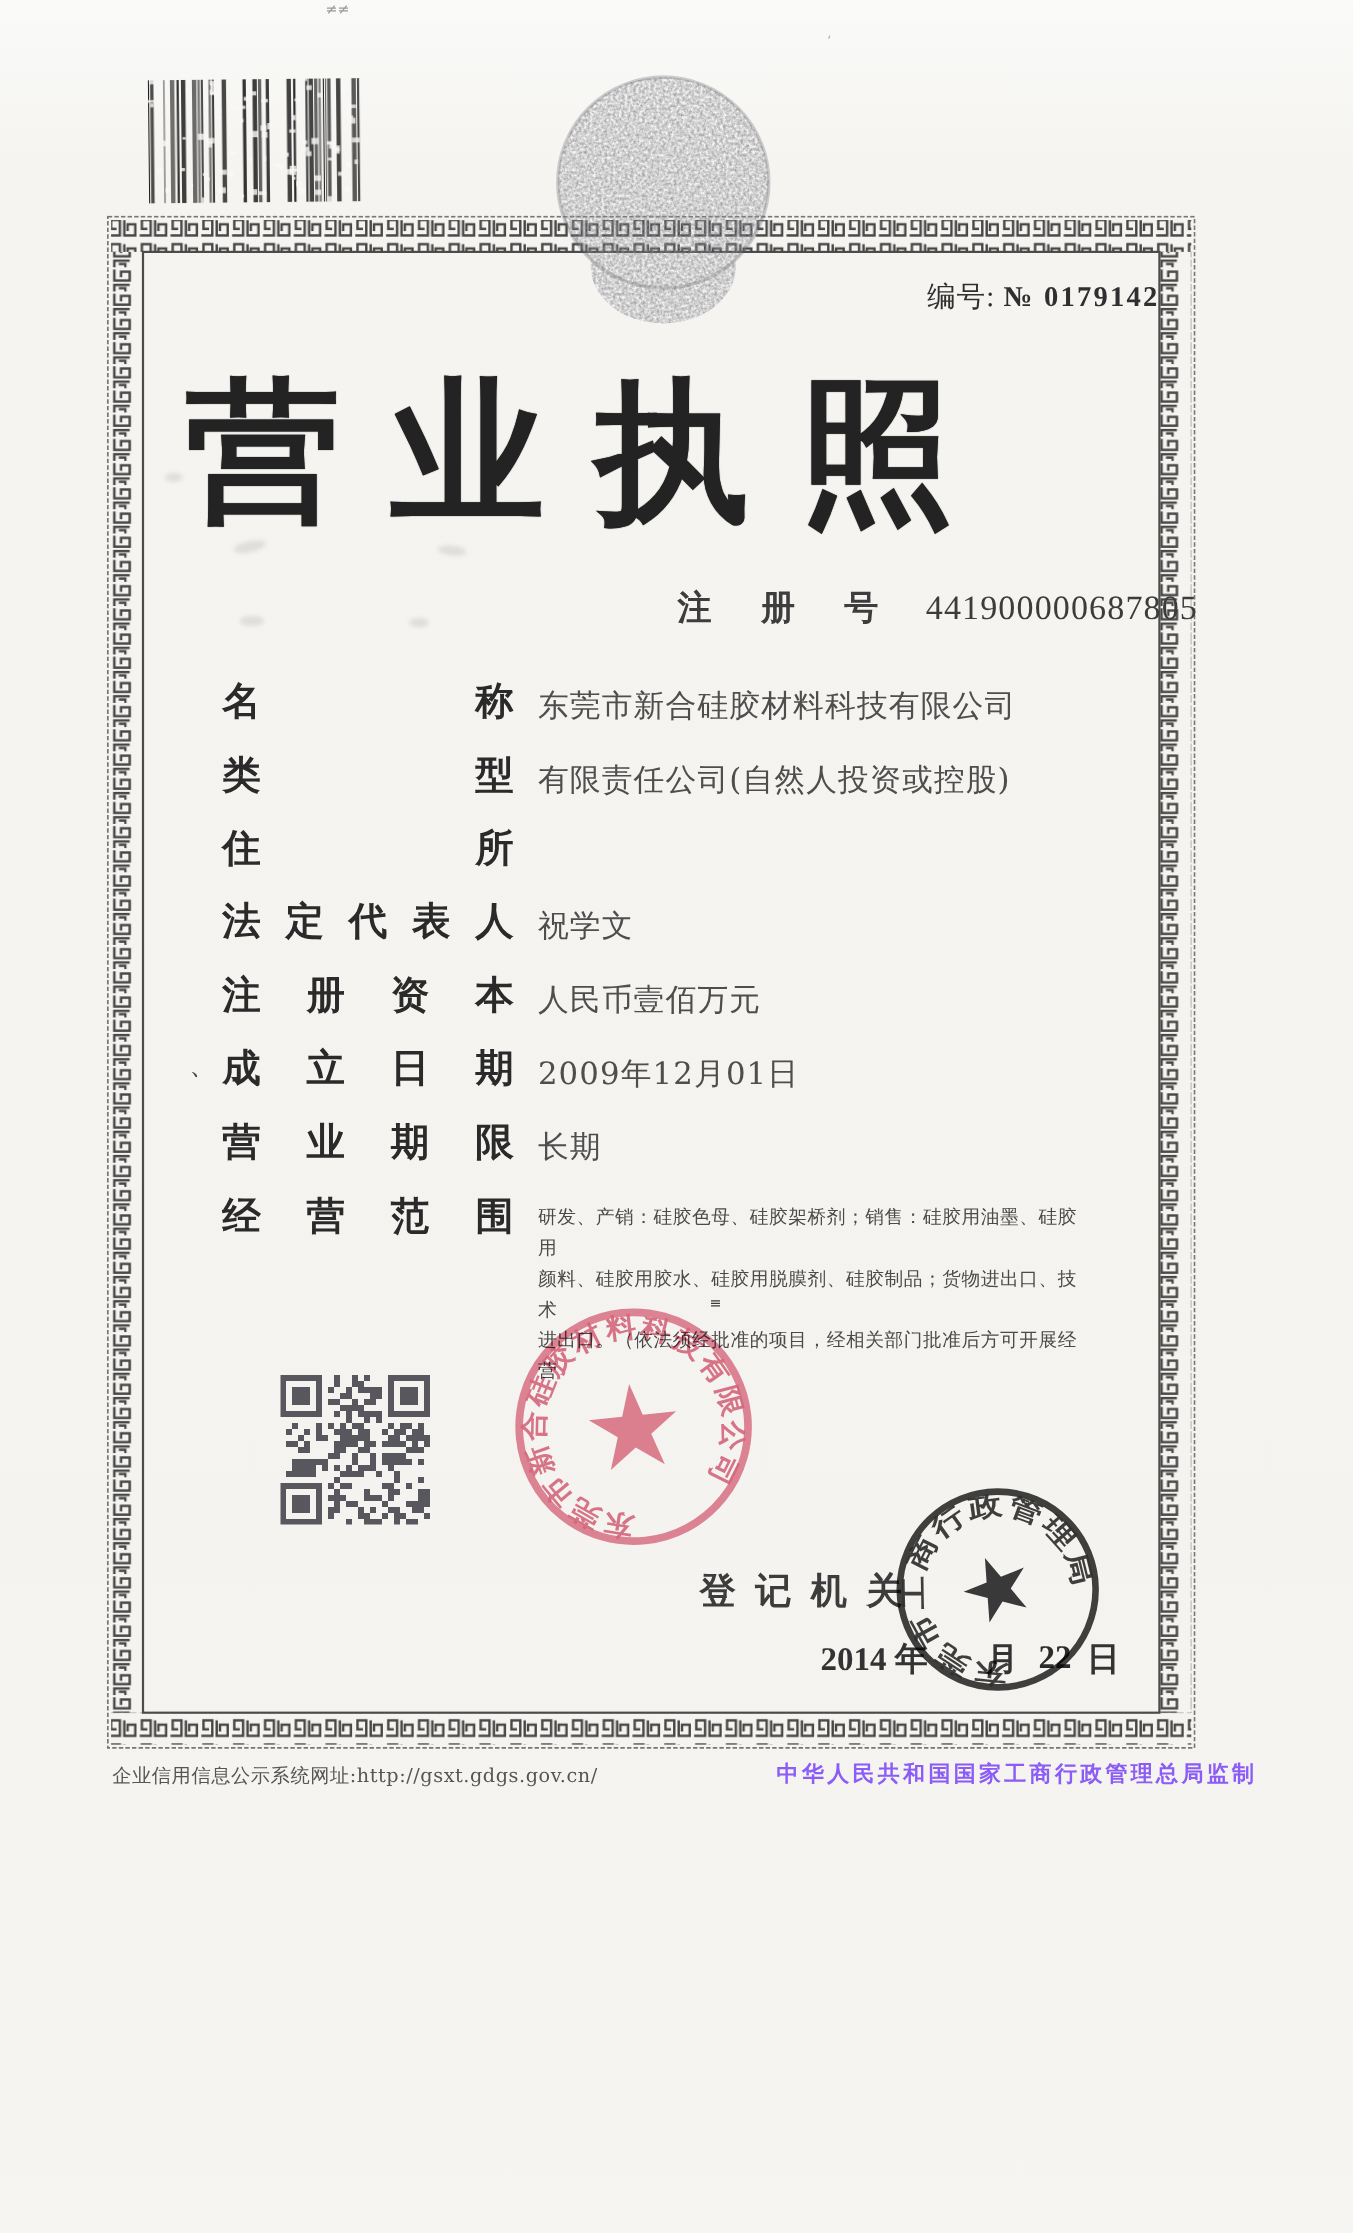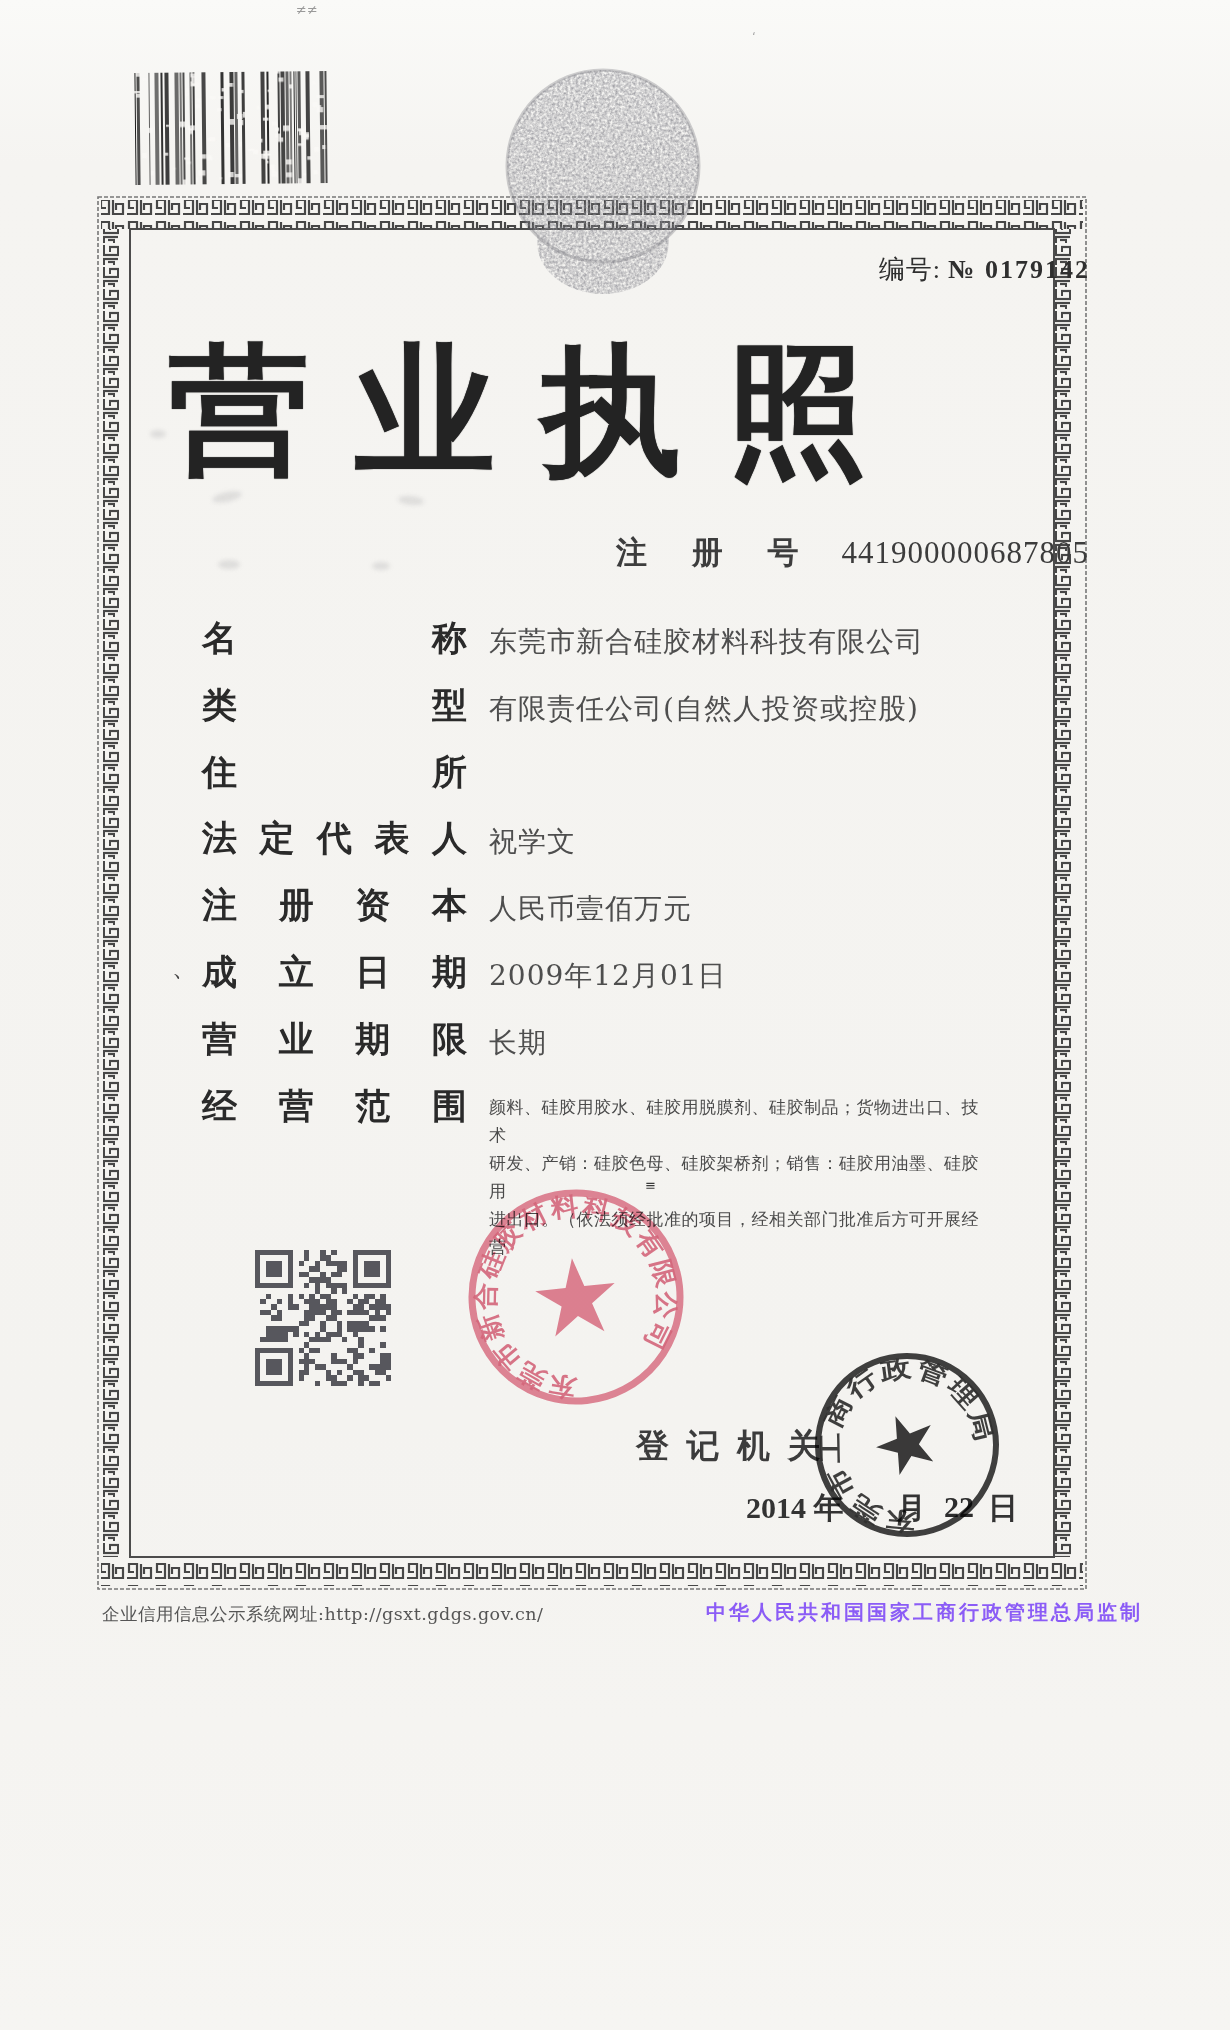--- a/index.html
+++ b/index.html
@@ -16,21 +16,21 @@
     filter:contrast(1.05) blur(.2px);
   }
   
   #emblem{left:492px;top:64px;width:222px;height:240px;opacity:.78;filter:blur(.4px);}
 
   
   #border-frame{left:97px;top:196px;width:990px;height:1394px;}
 
   
   #serial{
-    left:860px;top:252px;width:230px;text-align:right;
+    left:824px;top:252px;width:230px;text-align:right;
     font-family:"Liberation Serif",serif;font-size:26px;color:#2f2f2f;letter-spacing:1px;
     white-space:nowrap;
   }
   #serial .no{font-weight:700;letter-spacing:2px;}
 
   
   #title{
     left:0;width:1036px;top:318px;text-align:center;
     font-size:140px;font-weight:900;letter-spacing:46px;padding-left:46px;box-sizing:border-box;
     color:#272727;font-family:"DejaVu Sans",sans-serif;
@@ -333,22 +333,22 @@
       <div class="fvalue">长期</div>
     </div>
     <div class="row">
       <div class="flabel">
         <span>经</span>
         <span>营</span>
         <span>范</span>
         <span>围</span>
       </div>
       <div class="fvalue scope">
+        <span class="scope-line">研发、产销：硅胶色母、硅胶架桥剂；销售：硅胶用油墨、硅胶用</span>
         <span class="scope-line">颜料、硅胶用胶水、硅胶用脱膜剂、硅胶制品；货物进出口、技术</span>
-        <span class="scope-line">研发、产销：硅胶色母、硅胶架桥剂；销售：硅胶用油墨、硅胶用</span>
         <span class="scope-line">进出口。（依法须经批准的项目，经相关部门批准后方可开展经营</span>
       </div>
     </div>
   </div>
 
 <span class="artifact" id="art-comma">、</span>
 <span class="artifact" id="art-triple">≡</span>
 
 <svg class="abs" id="qr" width="136" height="136" viewBox="0 0 25 25" shape-rendering="crispEdges" xmlns="http://www.w3.org/2000/svg">
     <rect x="9" y="0" width="1" height="1" fill="#3c3c44"></rect>

